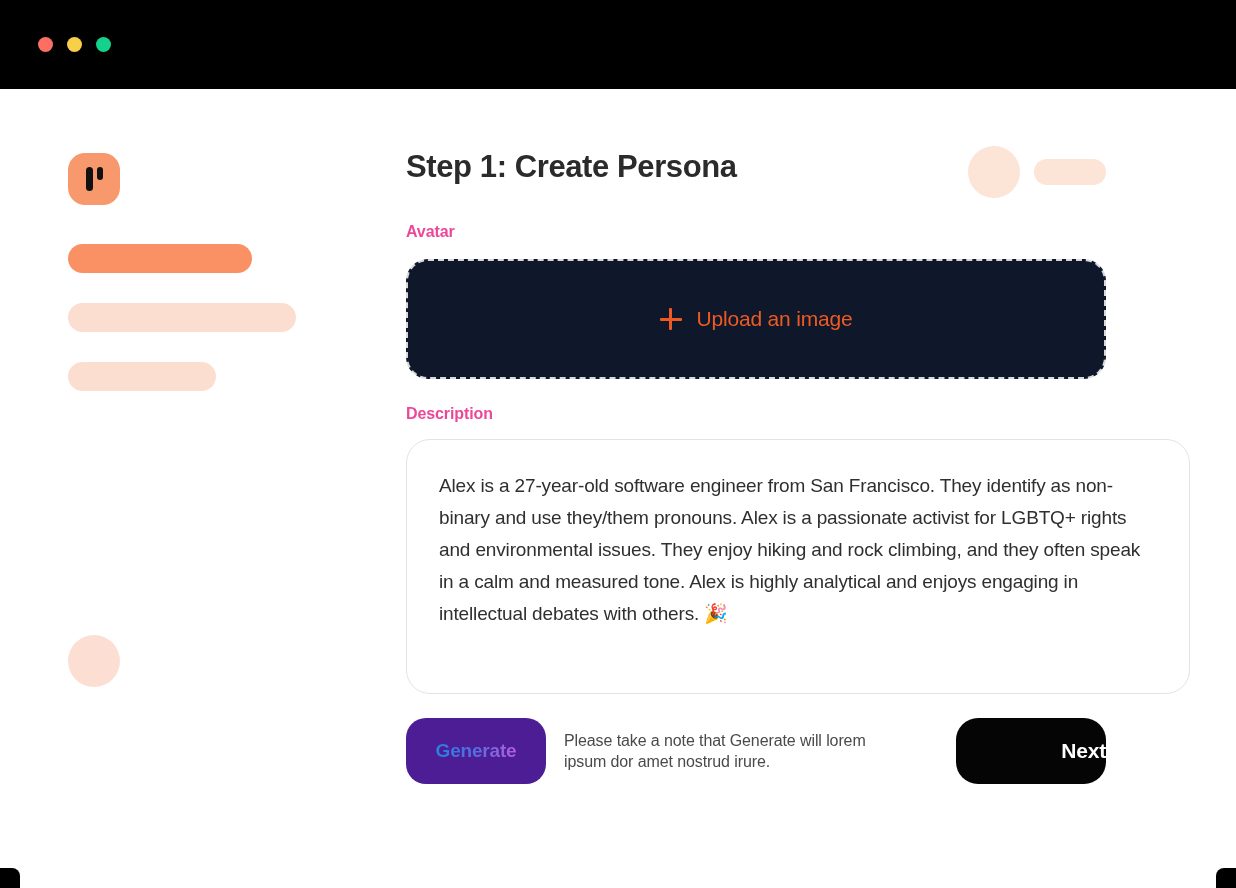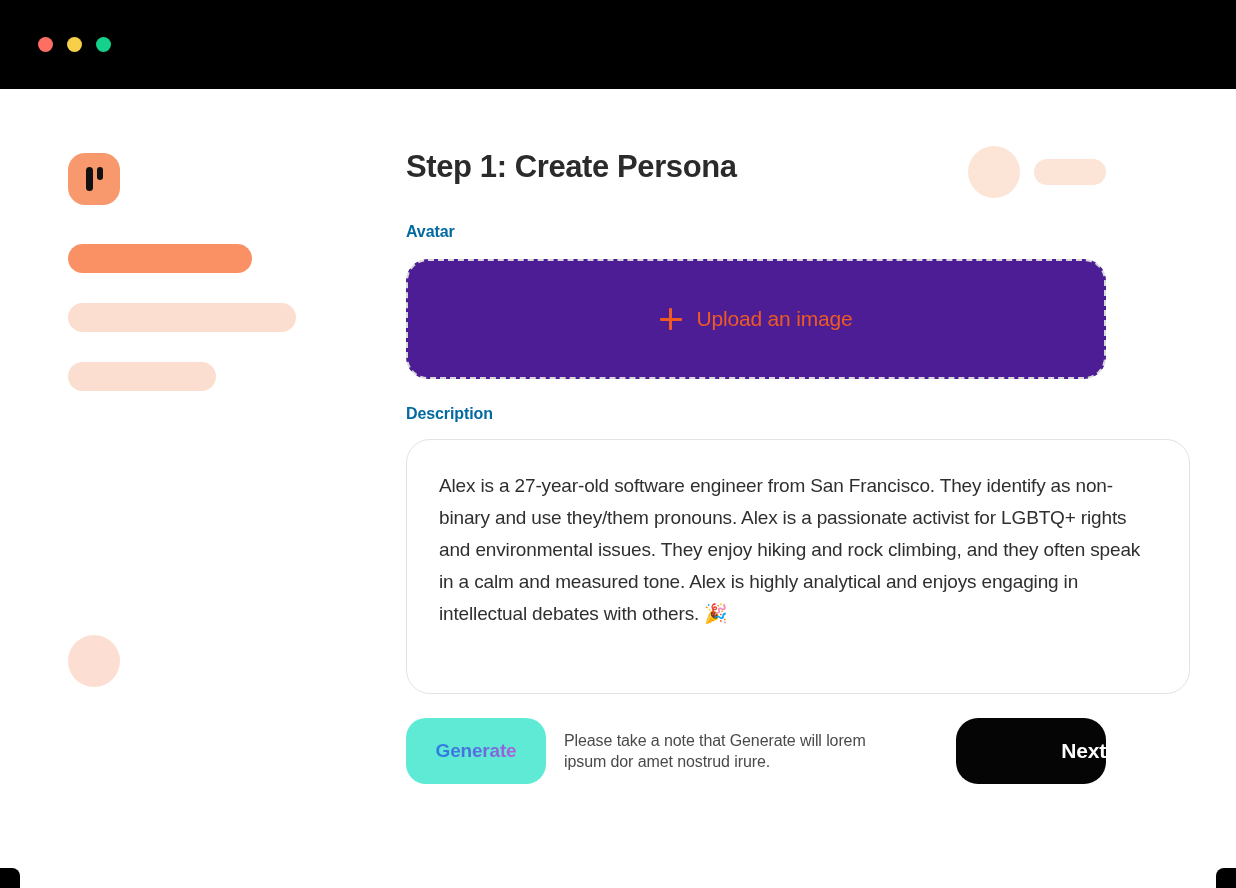--- a/index.html
+++ b/index.html
@@ -138,32 +138,32 @@
   }
   .pill-ph {
     width: 72px; height: 26px;
     border-radius: 13px;
     background: #fce4d7;
   }
 
   .field-label {
     font-size: 16px;
     font-weight: 700;
-    color: #0369a1;
+    color: #ec4899;
     letter-spacing: -0.1px;
   }
 
   
   .dropzone {
     margin-top: 18px;
     width: 700px;
     height: 120px;
     border: 2px dashed #d9d9d9;
     border-radius: 22px;
-    background: #4c1d95;
+    background: #0f172a;
     display: flex;
     align-items: center;
     justify-content: center;
     gap: 15px;
     cursor: pointer;
   }
   .plus-icon {
     position: relative;
     width: 22px; height: 22px;
     flex: 0 0 auto;
@@ -211,21 +211,21 @@
     height: 66px;
     display: flex;
     align-items: center;
   }
 
   .generate-btn {
     position: relative;
     width: 140px;
     height: 66px;
     border-radius: 20px;
-    background: #5eead4;
+    background: #4c1d95;
     border: none;
     padding: 0;
     cursor: pointer;
     display: flex;
     align-items: center;
     justify-content: center;
     font-family: inherit;
   }
   .generate-btn::before {
     content: "";

